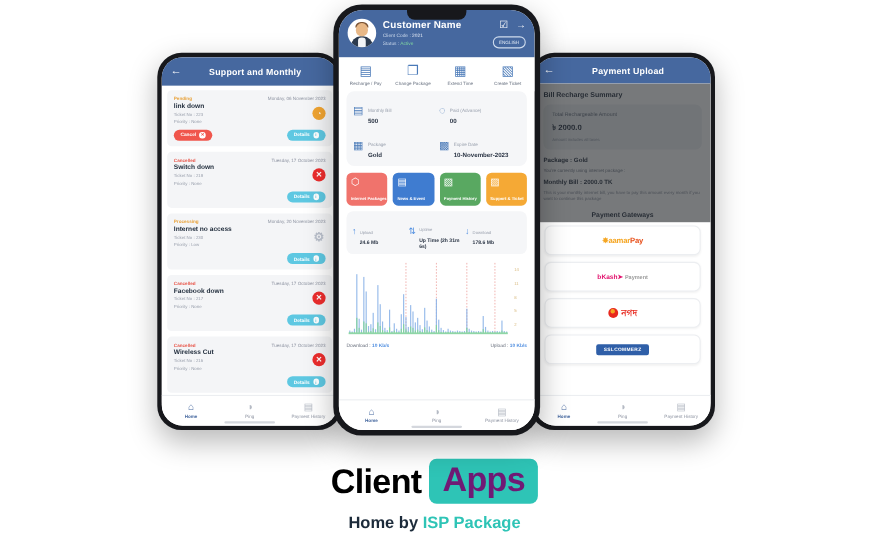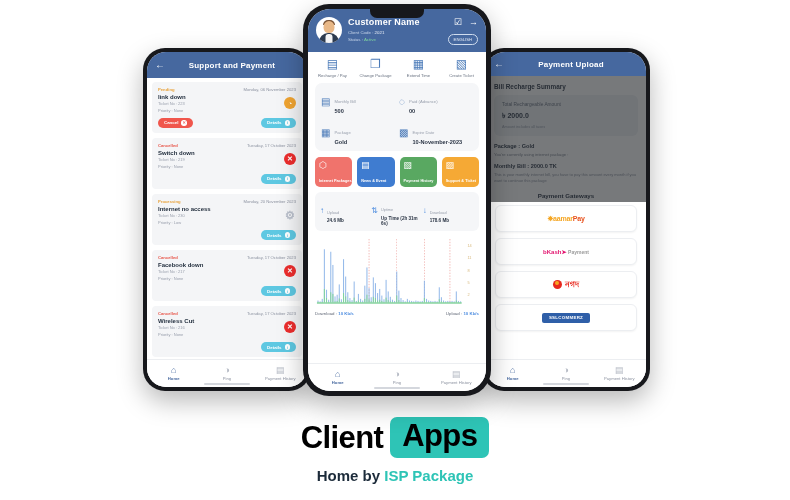--- a/index.html
+++ b/index.html
@@ -177,36 +177,36 @@
                            width: 3.8px; height: 3.8px; background: #f5a623;
                            border-radius: 50%; }
   .gw-ssl { background: #2f5fa8; color: #fff; font-size: 4.4px; font-weight: bold;
             padding: 2.5px 7px; border-radius: 2px; letter-spacing: .3px; }
 
   
   .brand { position: absolute; left: 0; right: 0; bottom: 16px; text-align: center; }
   .brand-row { display: inline-flex; align-items: center; gap: 7px; }
   .brand-client { font-size: 31px; font-weight: bold; color: #000000;
                   letter-spacing: -.6px; }
-  .brand-apps { font-size: 31px; font-weight: bold; color: #000000;
+  .brand-apps { font-size: 31px; font-weight: bold; color: #701a75;
                 background: #2ec4b6; border-radius: 7px; padding: 1px 12px 4px 12px;
                 letter-spacing: -.6px; text-align: center; }
   .brand-sub { font-size: 15px; color: #1c2b3a; margin-top: 9px; font-weight: bold; }
   .brand-sub .isp { color: #2ec4b6; }
 </style>
 </head>
 <body>
 
 <div class="stage">
 
   <div class="phone" id="phone-left">
     <div class="screen">
       <div class="appbar">
         <span class="backarrow">←</span>
-        <span class="title">Support and Payment</span>
+        <span class="title">Support and Monthly</span>
       </div>
       <div class="ticket-scroll" id="left-tickets">
           <div class="ticket-card">
             <div class="tk-top">
               <span class="tk-status pending">Pending</span>
               <span class="tk-date">Monday, 06 November 2023</span>
             </div>
             <div class="tk-title">link down</div>
             <div class="tk-meta">Ticket No : 223</div>
             <div class="tk-meta">Priority : None</div>

